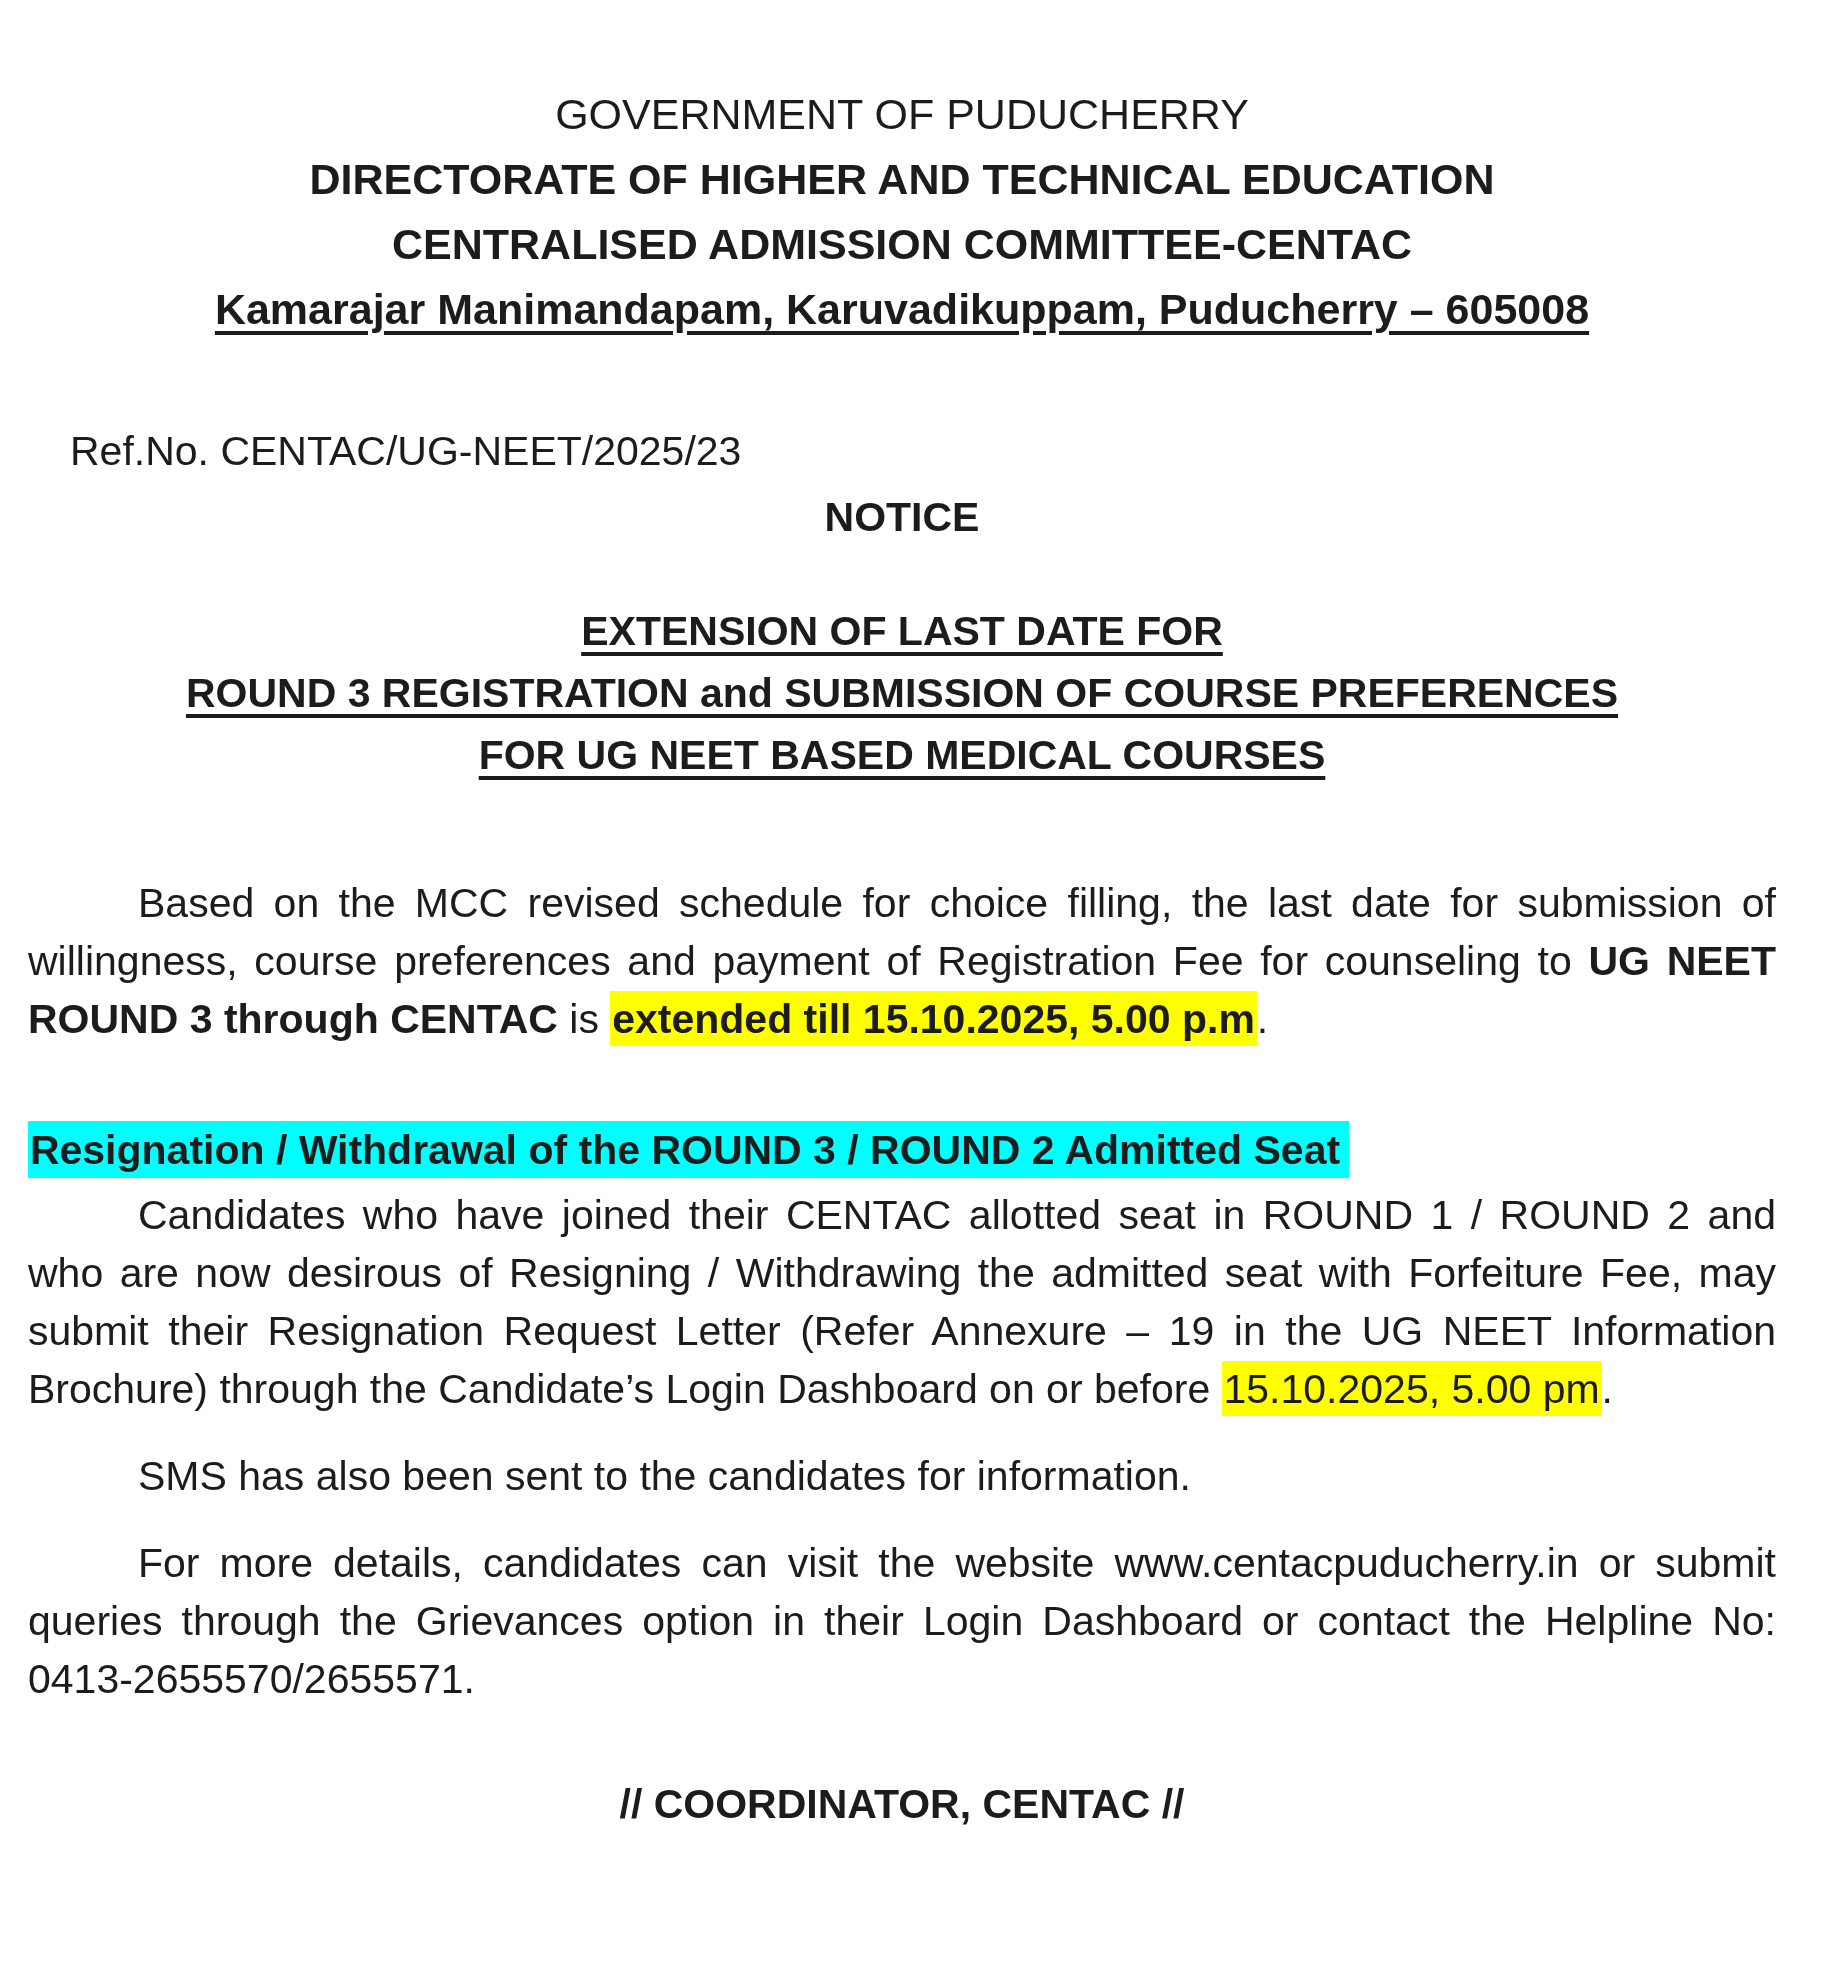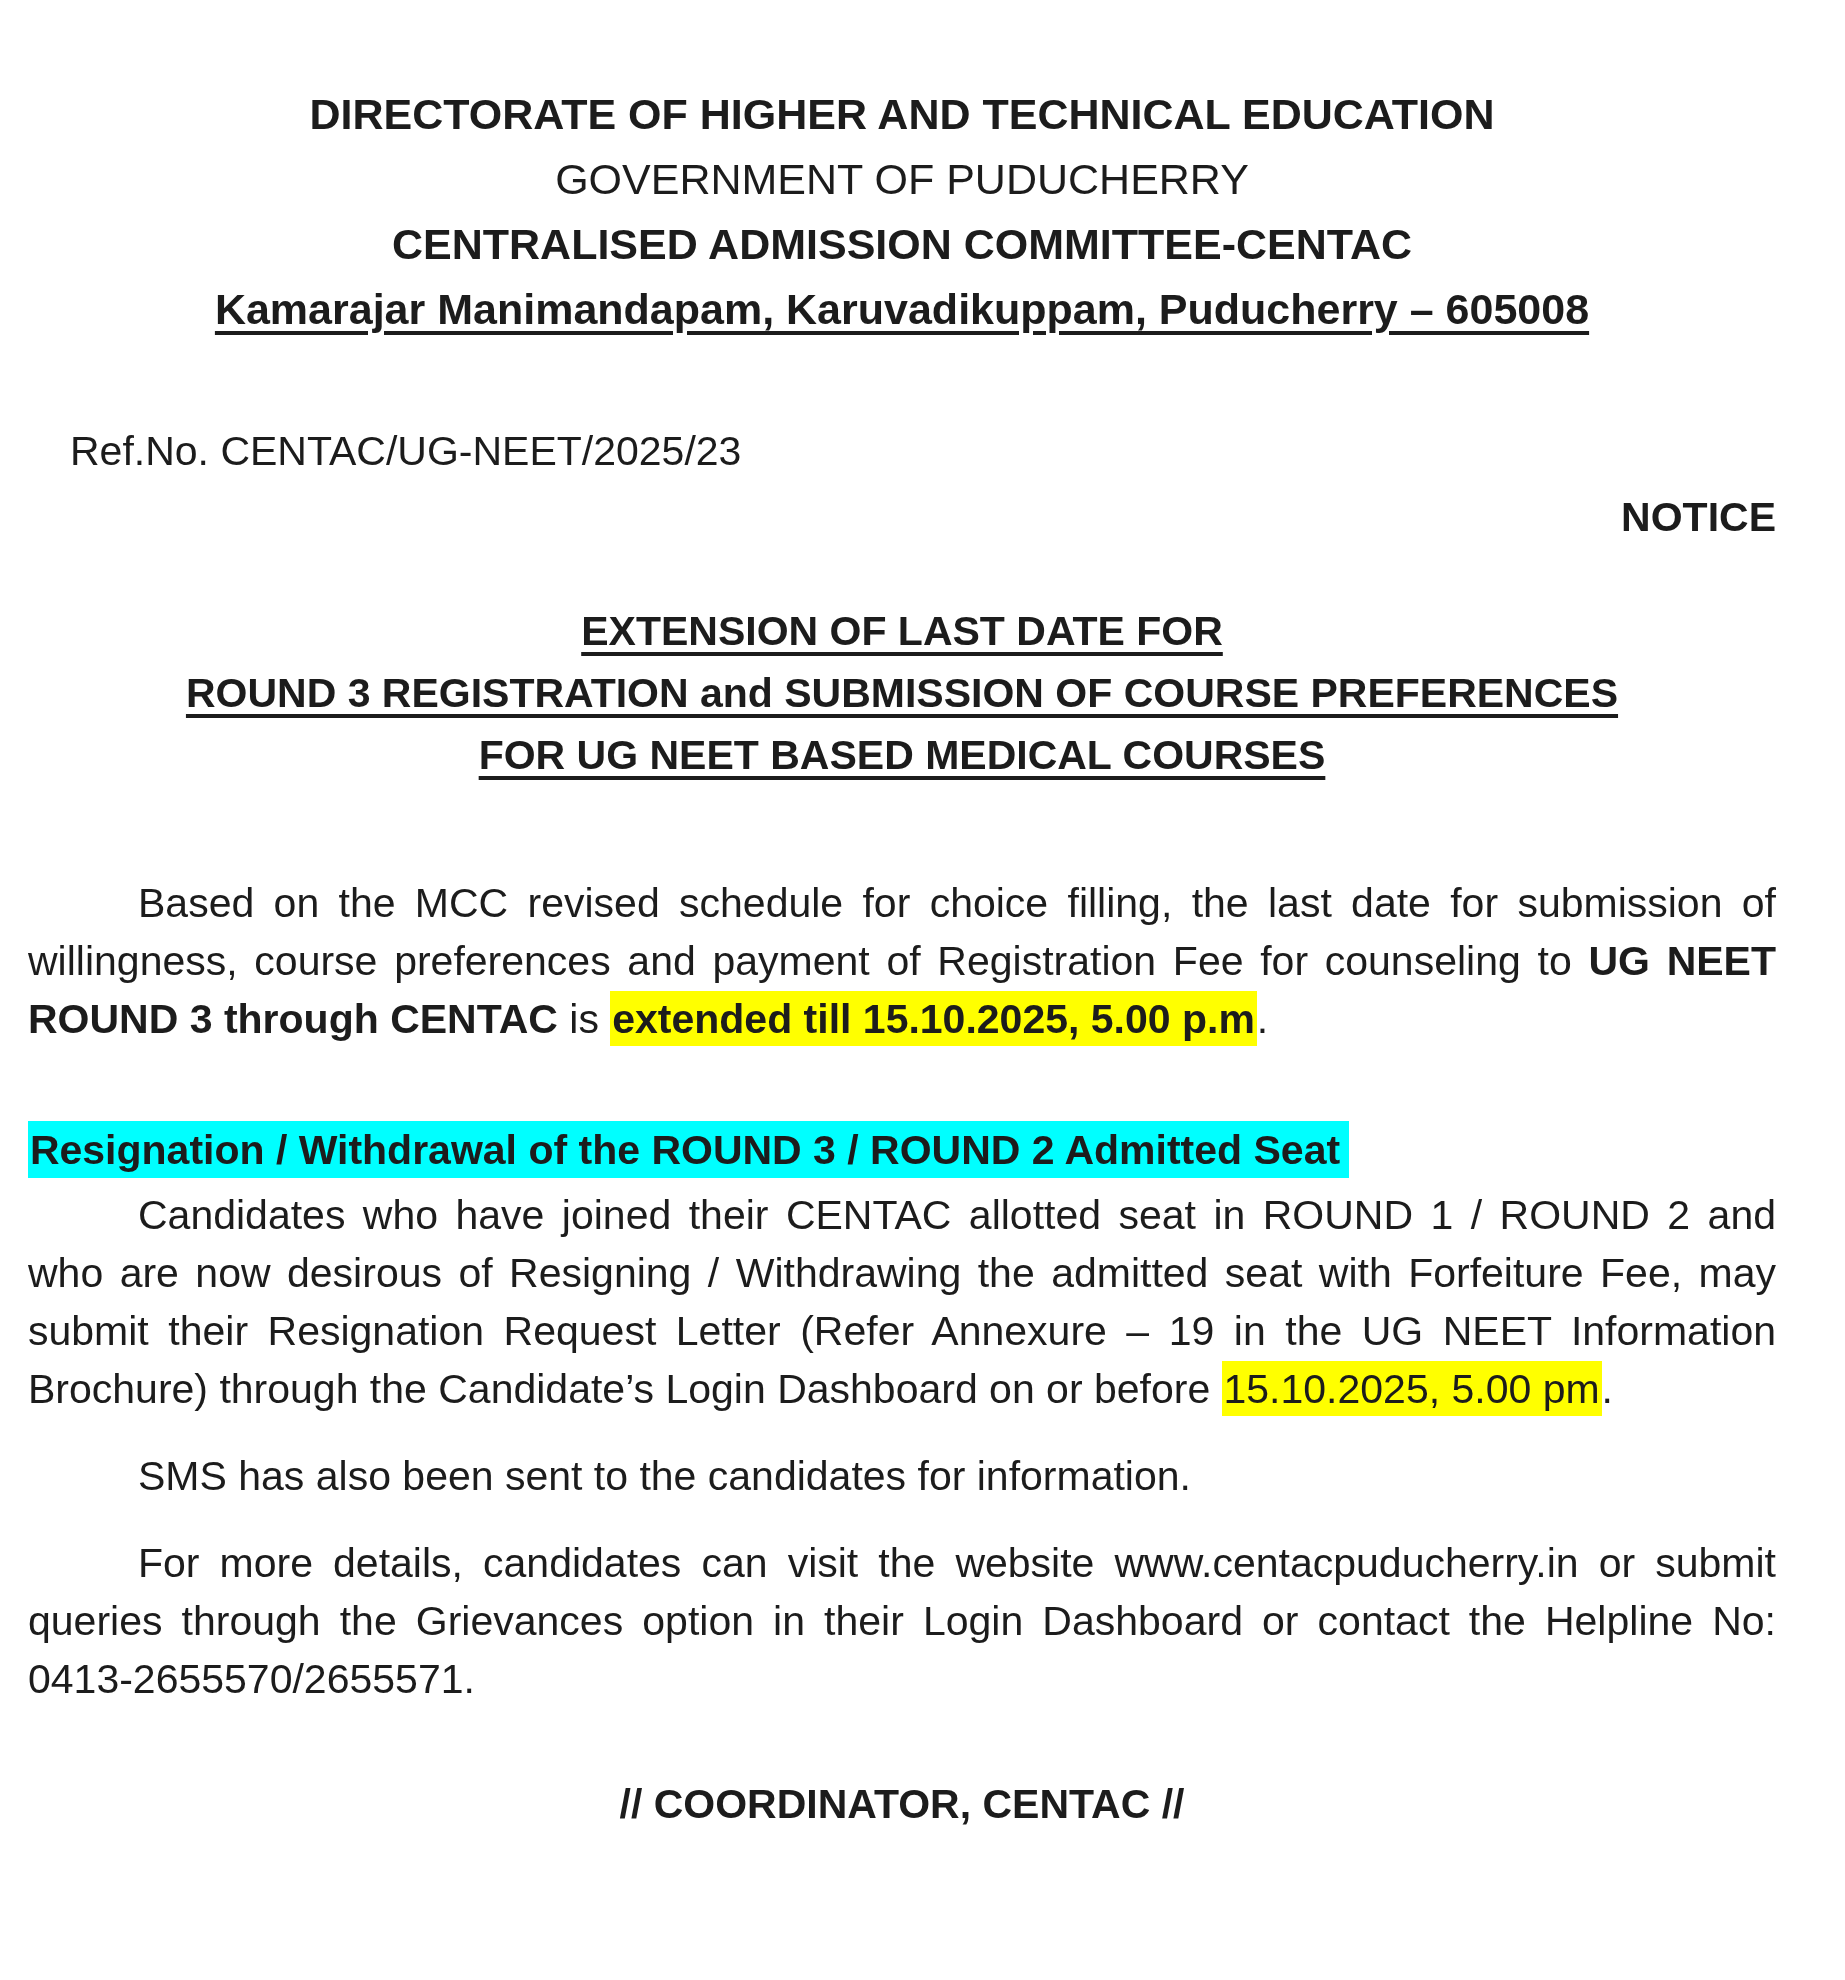--- a/index.html
+++ b/index.html
@@ -33,21 +33,20 @@
     margin-top:80px;
     font-size:41px;
     line-height:58px;
     align-items:center;
   }
   .ref-row .ref{margin-left:42px;}
   .notice-label{
     margin-top:7.5px;
     font-size:41px;
     line-height:58px;
-    text-align:right;
   }
   .subject{
     margin-top:54px;
     font-size:41px;
     line-height:62px;
   }
   .para{
     font-size:41px;
     line-height:58px;
     text-align:justify;
@@ -70,22 +69,22 @@
     font-size:41px;
     line-height:58px;
   }
 </style>
 </head>
 <body>
 
 <div class="page">
 
   <header>
+    <div class="hdr-line center">GOVERNMENT OF PUDUCHERRY</div>
     <div class="hdr-line center bold">DIRECTORATE OF HIGHER AND TECHNICAL EDUCATION</div>
-    <div class="hdr-line center">GOVERNMENT OF PUDUCHERRY</div>
     <div class="hdr-line center bold">CENTRALISED ADMISSION COMMITTEE-CENTAC</div>
     <div class="hdr-line center bold">
       <span class="u">Kamarajar Manimandapam, Karuvadikuppam, Puducherry – 605008</span>
     </div>
   </header>
 
   <div class="ref-row">
     <span class="ref">Ref.No. CENTAC/UG-NEET/2025/23</span>
   </div>
 

